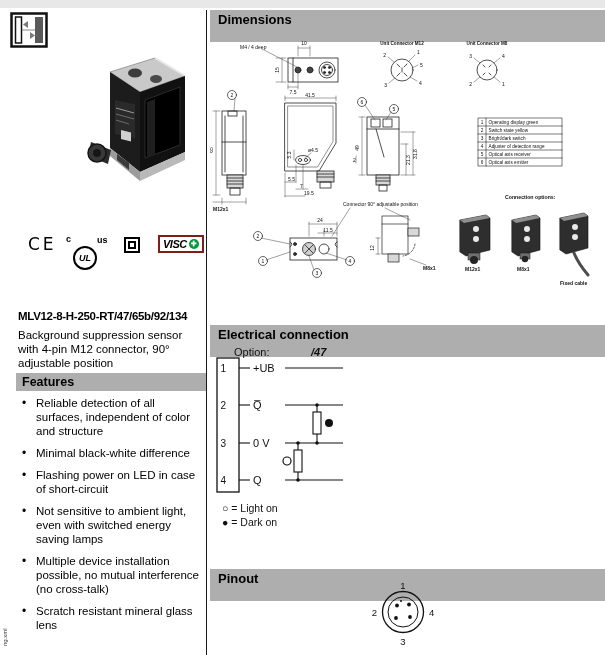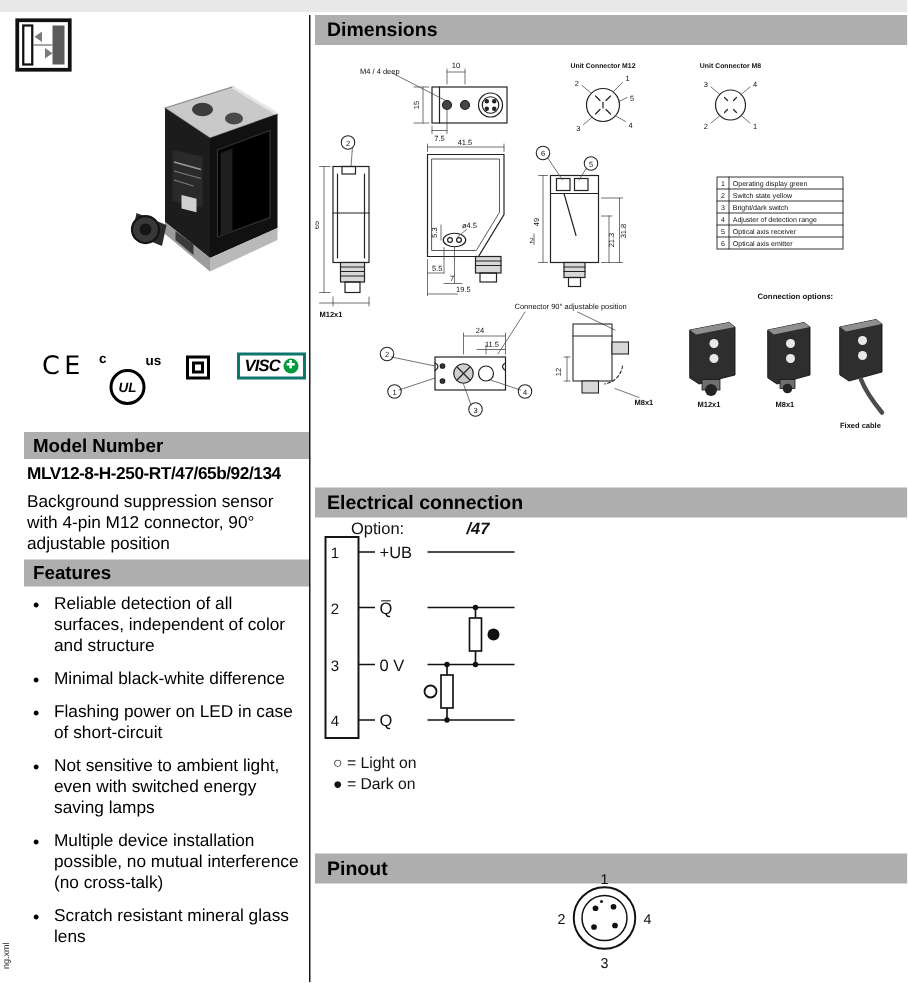--- a/index.html
+++ b/index.html
@@ -2,37 +2,37 @@
 <html><head>
 <meta charset="utf-8">
 <style>
   html,body{margin:0;padding:0;background:#fff;}
   .page{position:relative;width:605px;height:655px;background:#fff;overflow:hidden;
         font-family:"Liberation Sans",sans-serif;color:#000;}
   .topband{position:absolute;left:0;top:0;width:605px;height:8px;background:#e8e8e8;}
   .divider{position:absolute;left:206px;top:10px;width:1px;height:645px;background:#1a1a1a;}
   .bar{position:absolute;background:#aeaeae;color:#000;font-weight:bold;overflow:hidden;white-space:nowrap;}
   .bar-left{left:16px;width:190px;height:18px;line-height:18px;font-size:12.5px;padding-left:6px;box-sizing:border-box;}
-  .bar-right{left:210px;width:395px;height:20px;line-height:20px;font-size:13px;padding-left:8px;box-sizing:border-box;}
+  .bar-right{left:210px;width:395px;height:32px;line-height:20px;font-size:13px;padding-left:8px;box-sizing:border-box;}
   .model-number{position:absolute;left:18px;top:310px;width:186px;font-weight:bold;font-size:11.5px;letter-spacing:-0.3px;white-space:nowrap;}
   .model-desc1{position:absolute;left:18px;top:328px;width:186px;font-size:11.5px;line-height:14px;}
   .model-desc2{position:absolute;left:18px;top:342px;width:176px;font-size:11.5px;line-height:14px;}
   .features-list{position:absolute;left:20px;top:396px;width:182px;margin:0;padding:0;list-style:none;}
   .features-list li{position:relative;padding-left:16px;margin-bottom:8px;font-size:11.5px;line-height:14px;}
   .features-list li::before{content:"•";position:absolute;left:2px;top:0;font-size:12px;}
   .certs{position:absolute;left:0;top:230px;width:206px;height:28px;}
   .ce{position:absolute;left:28px;top:4px;font-size:17px;letter-spacing:3px;font-family:"DejaVu Sans",sans-serif;}
   .ul-wrap{position:absolute;left:66px;top:2px;width:36px;height:26px;}
   .ul-c{position:absolute;left:0;top:2px;font-size:9px;font-weight:bold;}
   .ul-circle{position:absolute;left:7px;top:14px;width:20px;height:20px;border:2px solid #000;border-radius:50%;
              display:flex;align-items:center;justify-content:center;font-size:9px;font-weight:bold;font-style:italic;}
   .ul-us{position:absolute;left:31px;top:3px;font-size:9px;font-weight:bold;}
   .sq2{position:absolute;left:124px;top:7px;width:12px;height:12px;border:2px solid #000;display:flex;align-items:center;justify-content:center;}
   .sq2-inner{width:4px;height:4px;border:2px solid #000;}
-  .visco{position:absolute;left:158px;top:5px;height:14px;border:2px solid #0f766e;display:flex;align-items:center;padding:0 3px;gap:2px;background:#fff;}
+  .visco{position:absolute;left:158px;top:5px;height:14px;border:2px solid #7f1d1d;display:flex;align-items:center;padding:0 3px;gap:2px;background:#fff;}
   .visco-text{font-weight:bold;font-style:italic;font-size:11px;letter-spacing:-0.5px;}
   .visco-plus{width:10px;height:10px;border-radius:50%;background:#009a3d;color:#fff;font-size:7px;line-height:10px;text-align:center;font-weight:bold;}
   .side-text{position:absolute;left:2px;top:646px;font-size:6px;color:#333;transform:rotate(-90deg);transform-origin:left top;white-space:nowrap;}
   svg text{font-family:"Liberation Sans",sans-serif;fill:#111;}
   .abs{position:absolute;}
 </style>
 </head>
 <body>
 
 <div class="page">
@@ -79,21 +79,20 @@
     </span>
     <span class="sq2">
         <span class="sq2-inner"></span>
       </span>
     <span class="visco">
       <span class="visco-text">VISC</span>
       <span class="visco-plus">✚</span>
     </span>
   </div>
 
-  <div class="bar bar-left abs" style="top:288px;">Model Number</div>
   <div class="model-number">MLV12-8-H-250-RT/47/65b/92/134</div>
   <div class="model-desc1">Background suppression sensor</div>
   <div class="model-desc2">with 4-pin M12 connector, 90° adjustable position</div>
 
   <div class="bar bar-left abs" style="top:373px;">Features</div>
   <ul class="features-list">
     <li><span>Reliable detection of all surfaces, independent of color and structure</span></li>
     <li><span>Minimal black-white difference</span></li>
     <li><span>Flashing power on LED in case of short-circuit</span></li>
     <li><span>Not sensitive to ambient light, even with switched energy saving lamps</span></li>

